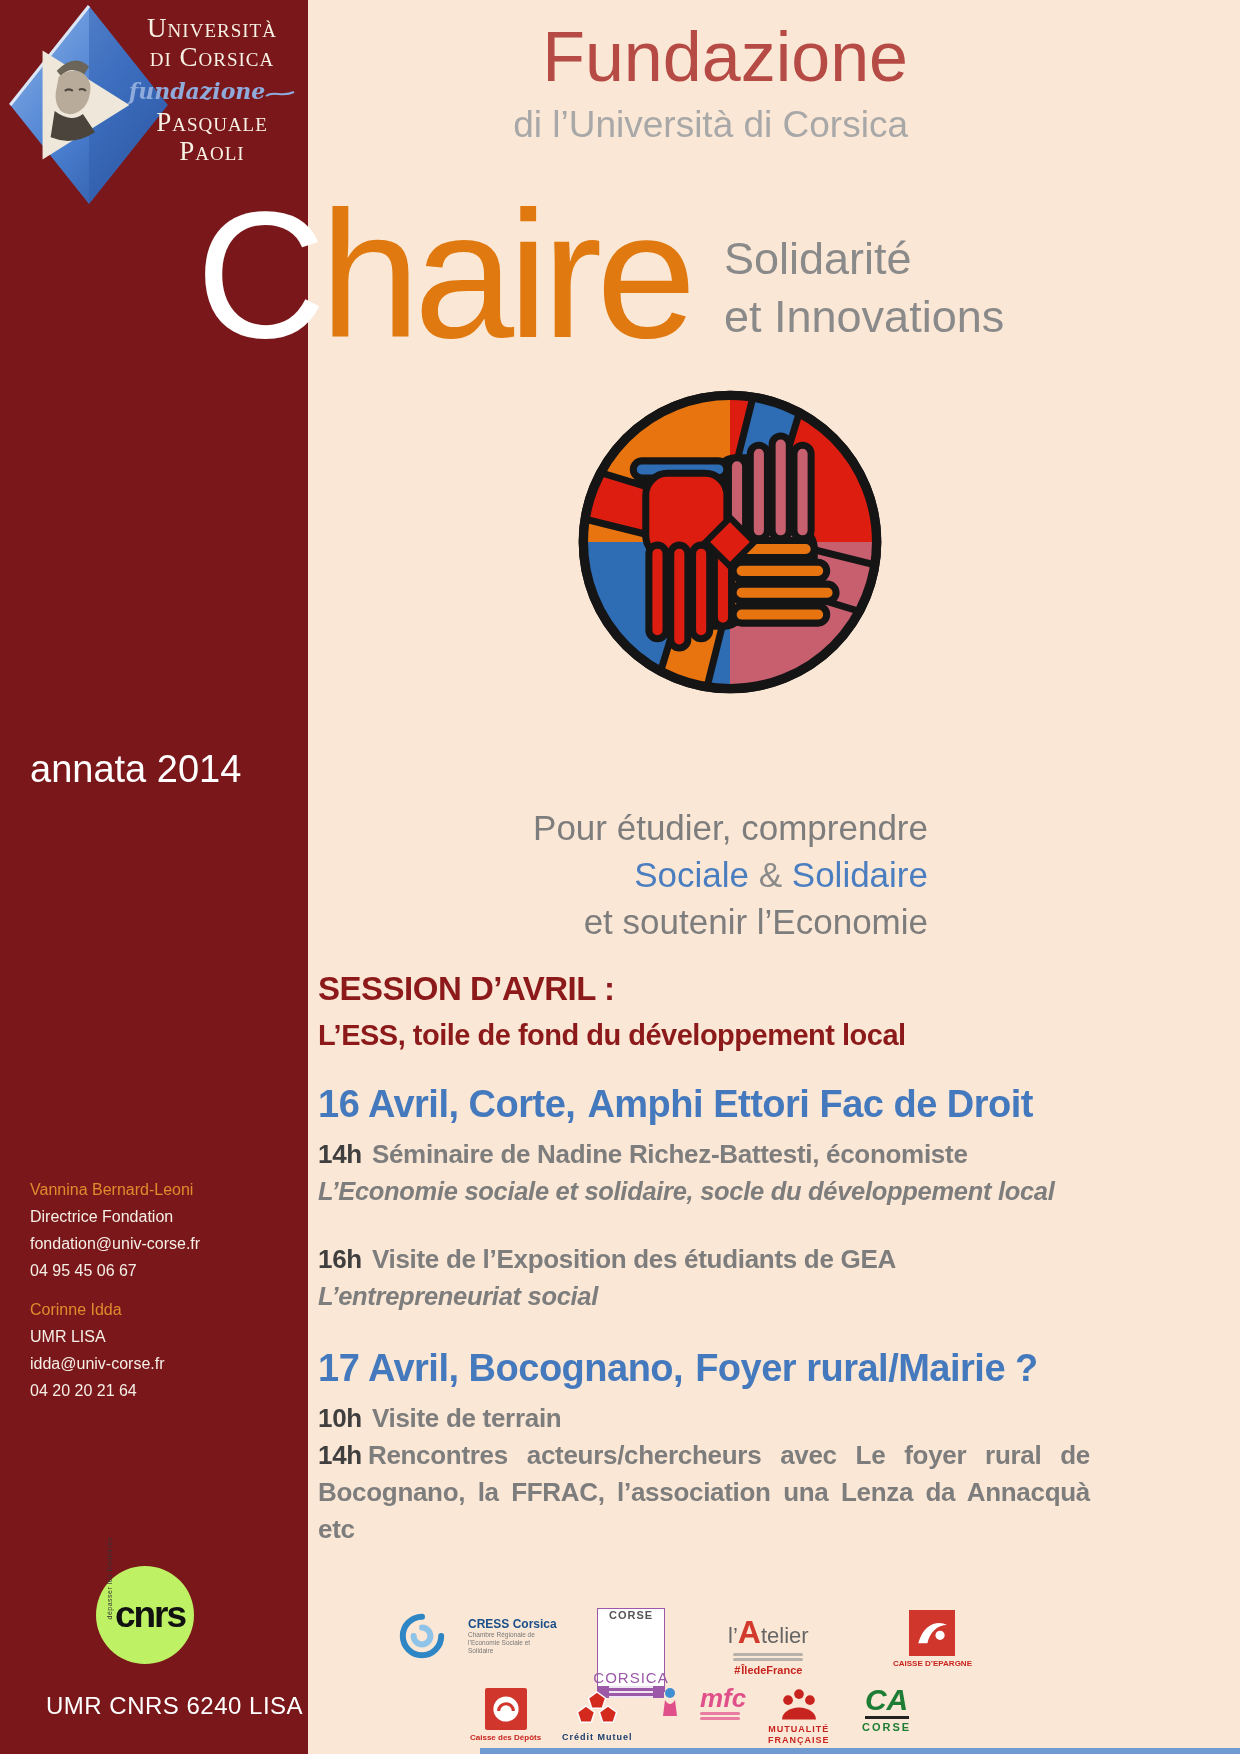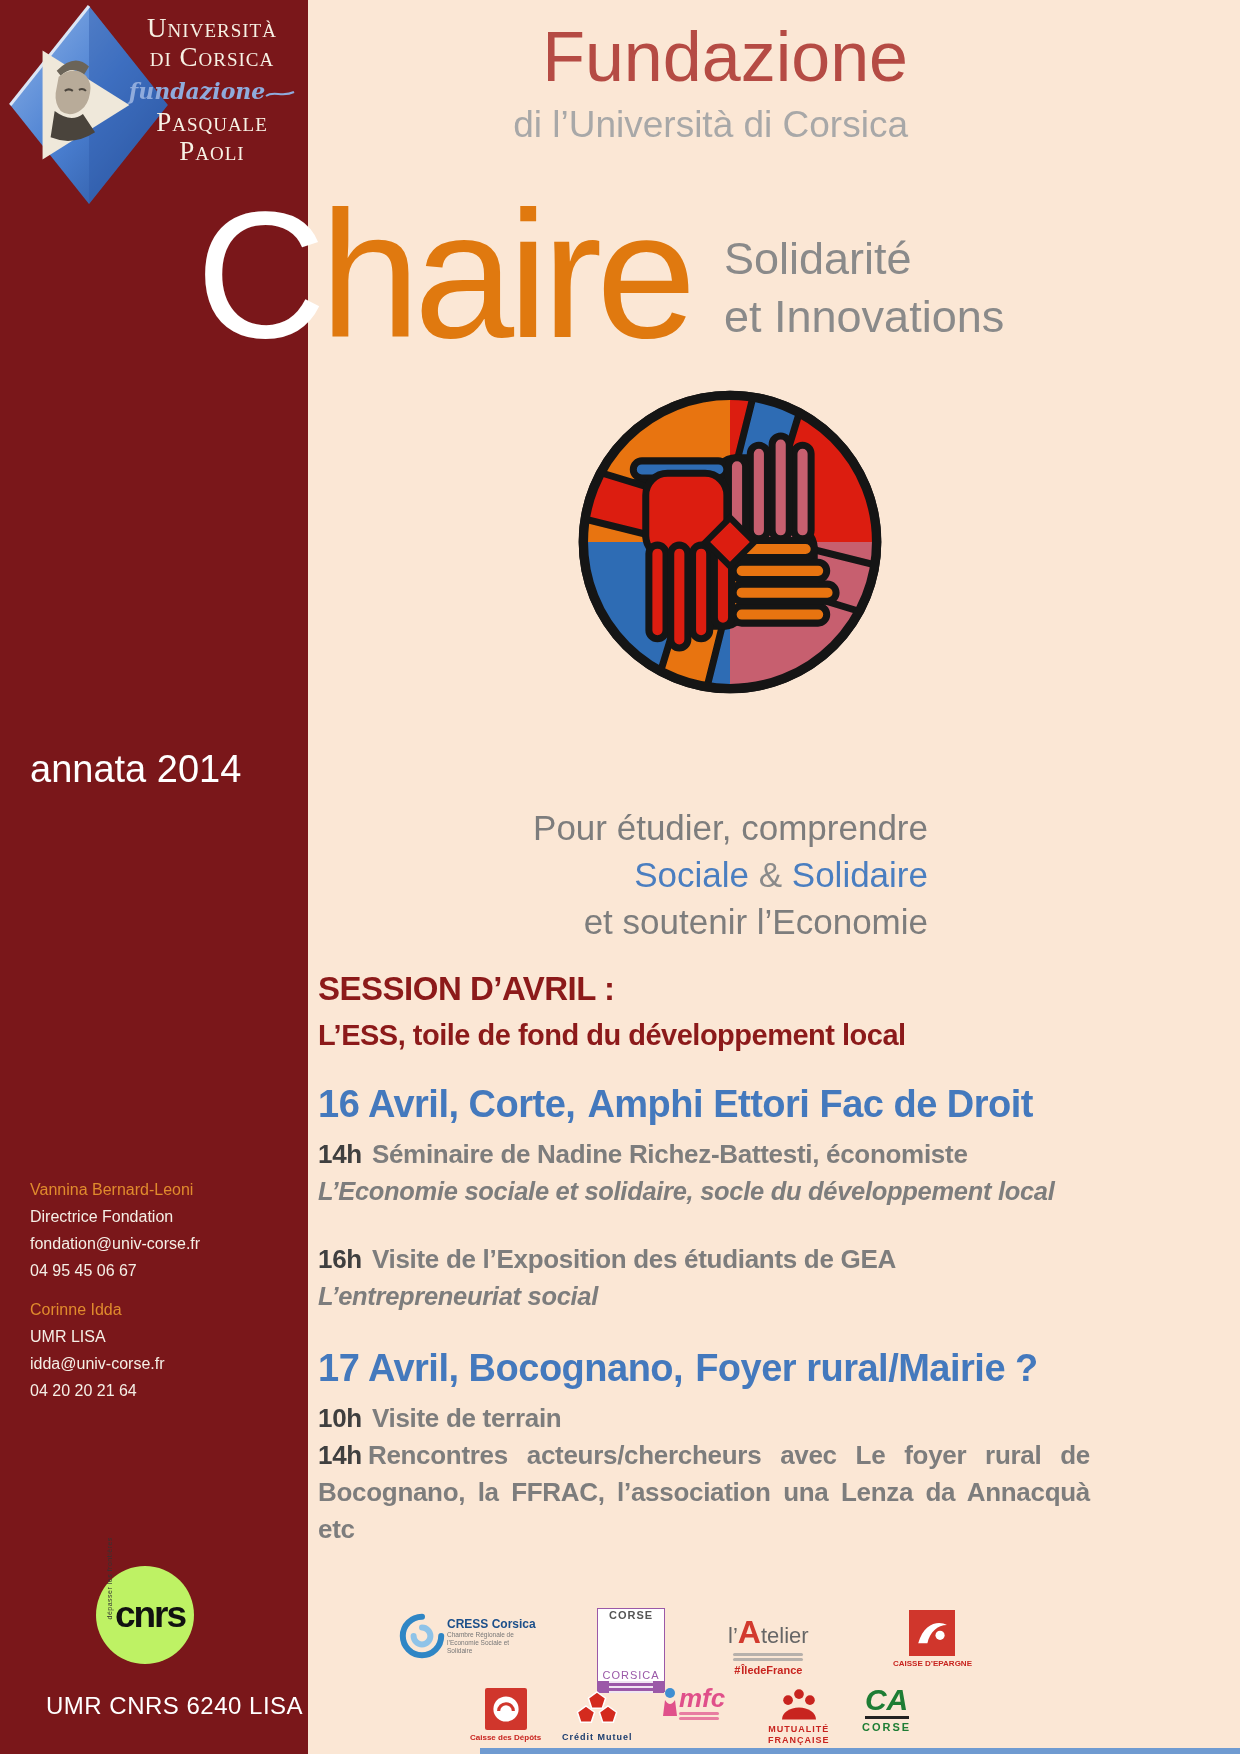--- a/index.html
+++ b/index.html
@@ -50,29 +50,29 @@
   .etitle{font-size:38px;font-weight:bold;color:#4479bd;line-height:48px;margin-bottom:8px;letter-spacing:-0.5px;white-space:nowrap;}
   .etitle .venue{font-size:38px;margin-left:12px;}
   .eline{font-size:26px;font-weight:bold;color:#7d7d7d;line-height:37px;letter-spacing:-0.3px;white-space:nowrap;}
   .eline .time{color:#3f3f3f;margin-right:10px;}
   .eitalic{font-style:italic;font-size:25.5px;font-weight:bold;color:#7d7d7d;line-height:37px;letter-spacing:-0.3px;white-space:nowrap;}
   .gap{margin-top:31px;}
   .epara{font-size:26px;font-weight:bold;color:#7d7d7d;line-height:37px;letter-spacing:-0.3px;text-align:justify;}
   .epara .time{color:#3f3f3f;margin-right:6px;}
   
   .partner{position:absolute;display:flex;flex-direction:column;align-items:center;text-align:center;}
-  .p-row{display:flex;align-items:center;gap:1px;}
+  .p-row{display:flex;align-items:center;gap:22px;}
   .cress-name{font-size:12px;font-weight:bold;color:#1b4f8a;text-align:left;}
   .micro{width:70px;height:3px;background:#9a9a9a;border-radius:2px;margin-top:2px;opacity:0.7;}
   .micro.pink{background:#e0508a;width:40px;}
   .cress-cap{font-size:6.5px;color:#777;text-align:left;width:84px;line-height:8px;}
   .adec{width:66px;height:82px;border:1px solid #9b59a8;background:#fff;display:flex;flex-direction:column;align-items:center;}
   .adec-top{flex:1;display:flex;flex-direction:column;justify-content:center;align-items:center;}
   .adec-l1{font-size:11px;font-weight:bold;color:#555;letter-spacing:1px;}
-  .adec-l2{font-size:11px;color:#9b59a8;letter-spacing:1px;margin-top:48px;}
+  .adec-l2{font-size:15px;color:#9b59a8;letter-spacing:1px;margin-top:48px;}
   .adec-band{width:100%;height:30px;background:#9b59a8;display:flex;flex-direction:column;justify-content:center;align-items:center;gap:3px;}
   .adec-band div{width:44px;height:2px;background:#fff;opacity:0.85;}
   .atelier-word{font-size:22px;color:#666;letter-spacing:0;}
   .atelier-word .at-A{font-size:32px;font-weight:bold;color:#d23a2e;}
   .idf{font-size:11px;font-weight:bold;color:#c8241f;margin-top:3px;}
   .idf .hash{margin-right:1px;}
   .ce-cap,.cdc-cap{font-size:8px;font-weight:bold;color:#c8241f;margin-top:3px;}
   .cm-cap{font-size:9px;font-weight:bold;color:#1a3c6e;margin-top:2px;letter-spacing:1px;}
   .mfc-word{font-size:26px;font-weight:bold;font-style:italic;color:#e0508a;line-height:24px;}
   .mf-cap{font-size:9px;font-weight:bold;color:#c8241f;letter-spacing:1px;line-height:11px;margin-top:2px;}

